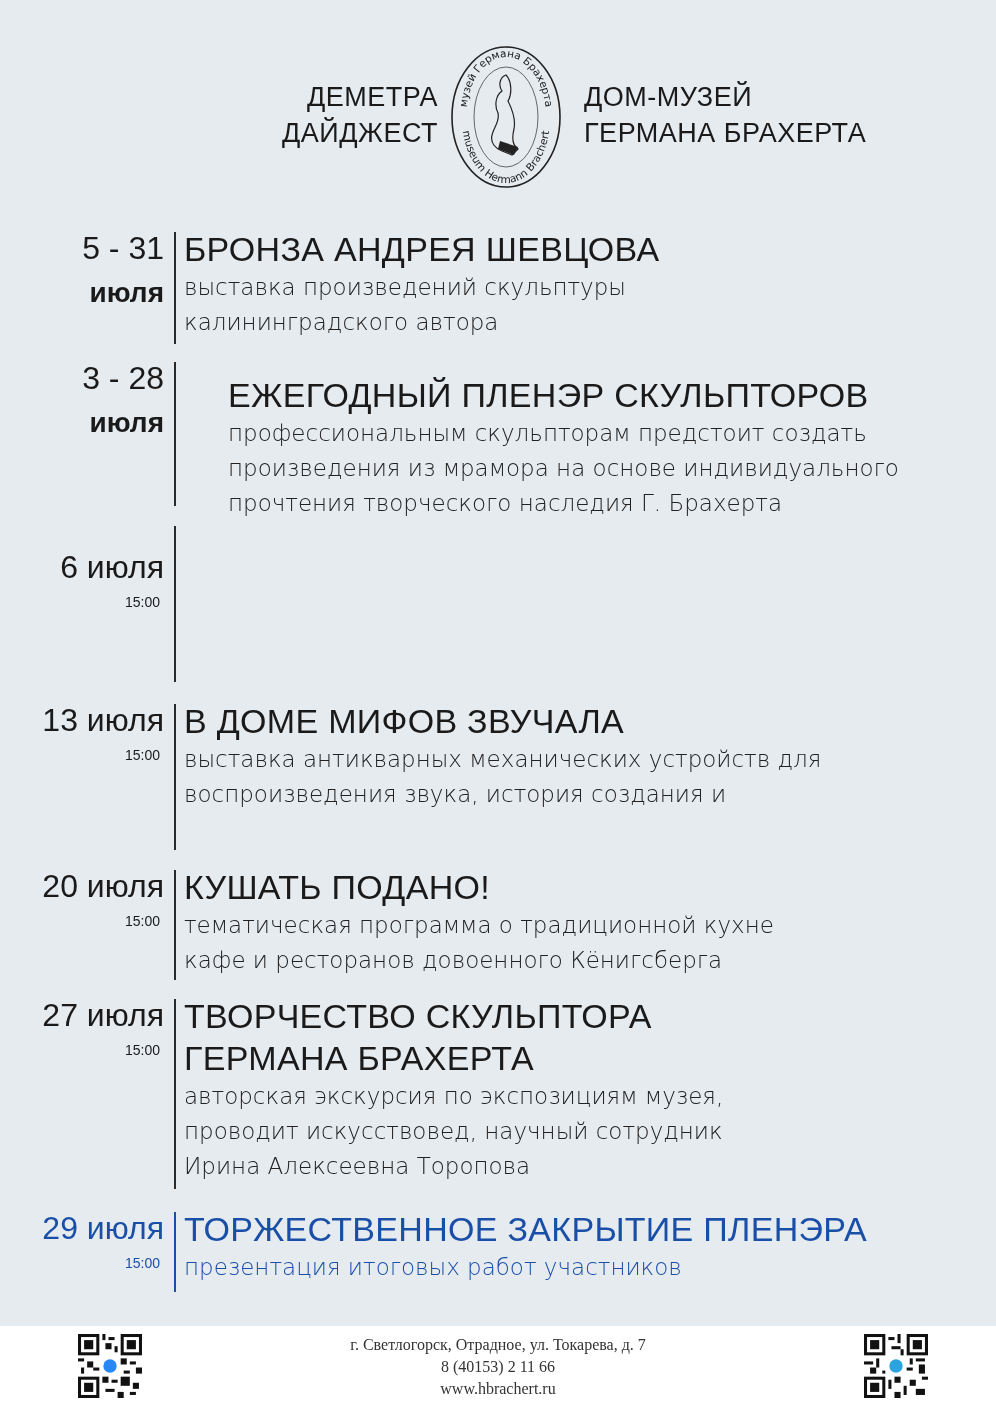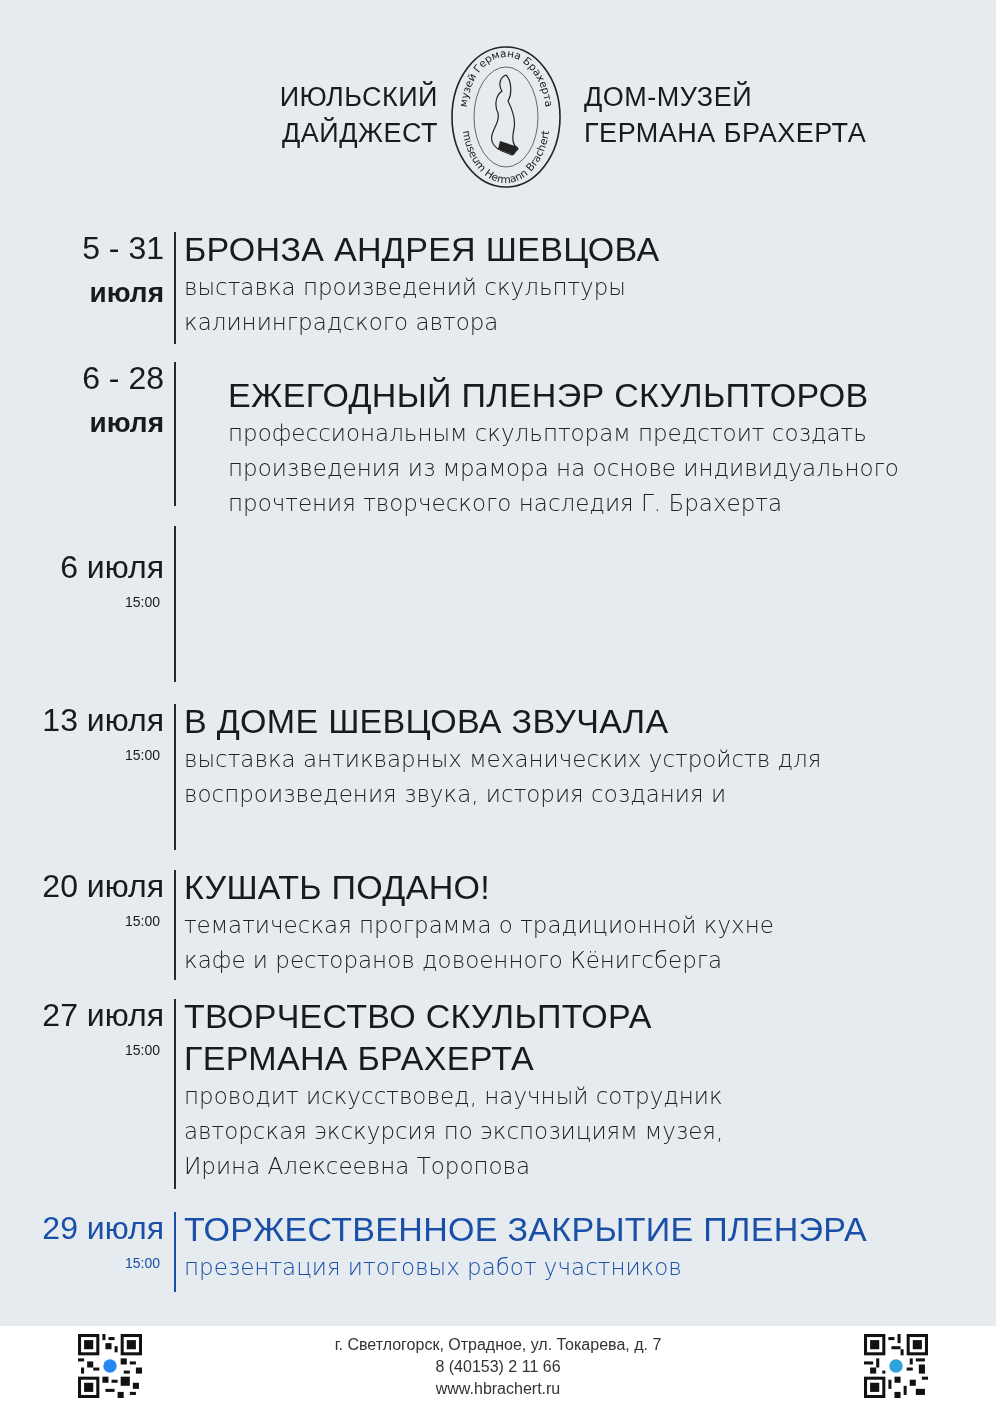--- a/index.html
+++ b/index.html
@@ -34,30 +34,30 @@
   .title { font-size: 34px; line-height: 42px; letter-spacing: 0.3px; }
   .desc { font-size: 23px; line-height: 35px; font-family: "DejaVu Sans", sans-serif; font-weight: 300; color: #222; }
   .highlight .date-main, .highlight .time, .highlight .title, .highlight .desc { color: #1a4fa8; }
   .highlight .vline { background: #1a4fa8; }
 
   .footer {
     position: absolute; left: 0; top: 1326px; width: 996px; height: 82px; background: #ffffff;
   }
   .footer-text {
     position: absolute; left: 280px; top: 8px; width: 436px; text-align: center;
-    font-size: 16px; line-height: 22px; color: #333;
+    font-size: 16px; line-height: 22px; color: #333; font-family: Liberation Serif, serif;
   }
   .qr { position: absolute; top: 8px; width: 64px; height: 64px; }
 </style>
 </head>
 <body>
 
 <div class="header">
   <div class="header-left">
-    <div>ИЮЛЬСКИЙ</div>
+    <div>ДЕМЕТРА</div>
     <div>ДАЙДЖЕСТ</div>
   </div>
   <svg class="logo" viewBox="0 0 116 145">
     <defs>
       <path id="arcTop" d="M 18 72 A 40 60 0 0 1 98 72"></path>
       <path id="arcBot" d="M 14 74 A 44 64 0 0 0 102 74"></path>
     </defs>
     <ellipse cx="58" cy="72" rx="54" ry="70" fill="none" stroke="#222" stroke-width="1.6"></ellipse>
     <ellipse cx="58" cy="72" rx="32" ry="50" fill="none" stroke="#444" stroke-width="0.8"></ellipse>
     <text font-size="10.5" fill="#222" font-family="DejaVu Sans, sans-serif"><textPath href="#arcTop" startOffset="50%" text-anchor="middle">музей Германа Брахерта</textPath></text>
@@ -79,21 +79,21 @@
   <div class="vline" style="top:4px;height:112px;"></div>
   <div class="content" style="top:0;">
     <div class="title">БРОНЗА АНДРЕЯ ШЕВЦОВА</div>
     <div class="desc">выставка произведений скульптуры</div>
     <div class="desc">калининградского автора</div>
   </div>
 </div>
 
 <div class="event" style="top:358px;height:150px;">
   <div class="date-col" style="top:0;">
-    <div class="date-main">6 - 28</div>
+    <div class="date-main">3 - 28</div>
     <div class="date-sub" style="margin-top:6px;">июля</div>
   </div>
   <div class="vline" style="top:4px;height:144px;"></div>
   <div class="content" style="top:16px;margin-left:44px;">
     <div class="title">ЕЖЕГОДНЫЙ ПЛЕНЭР СКУЛЬПТОРОВ</div>
     <div class="desc">профессиональным скульпторам предстоит создать</div>
     <div class="desc">произведения из мрамора на основе индивидуального</div>
     <div class="desc">прочтения творческого наследия Г. Брахерта</div>
   </div>
 </div>
@@ -106,21 +106,21 @@
   <div class="vline" style="top:4px;height:156px;"></div>
 </div>
 
 <div class="event" style="top:700px;height:150px;">
   <div class="date-col" style="top:0;">
     <div class="date-main">13 июля</div>
     <div class="time">15:00</div>
   </div>
   <div class="vline" style="top:4px;height:146px;"></div>
   <div class="content" style="top:0;">
-    <div class="title">В ДОМЕ ШЕВЦОВА ЗВУЧАЛА</div>
+    <div class="title">В ДОМЕ МИФОВ ЗВУЧАЛА</div>
     <div class="desc">выставка антикварных механических устройств для</div>
     <div class="desc">воспроизведения звука, история создания и</div>
   </div>
 </div>
 
 <div class="event" style="top:866px;height:115px;">
   <div class="date-col" style="top:0;">
     <div class="date-main">20 июля</div>
     <div class="time">15:00</div>
   </div>
@@ -134,22 +134,22 @@
 
 <div class="event" style="top:995px;height:195px;">
   <div class="date-col" style="top:0;">
     <div class="date-main">27 июля</div>
     <div class="time">15:00</div>
   </div>
   <div class="vline" style="top:4px;height:190px;"></div>
   <div class="content" style="top:0;">
     <div class="title">ТВОРЧЕСТВО СКУЛЬПТОРА</div>
     <div class="title">ГЕРМАНА БРАХЕРТА</div>
+    <div class="desc">авторская экскурсия по экспозициям музея,</div>
     <div class="desc">проводит искусствовед, научный сотрудник</div>
-    <div class="desc">авторская экскурсия по экспозициям музея,</div>
     <div class="desc">Ирина Алексеевна Торопова</div>
   </div>
 </div>
 
 <div class="event highlight" style="top:1208px;height:85px;padding-left:9px;">
   <div class="date-col" style="top:0;">
     <div class="date-main">29 июля</div>
     <div class="time">15:00</div>
   </div>
   <div class="vline" style="top:4px;height:80px;"></div>

